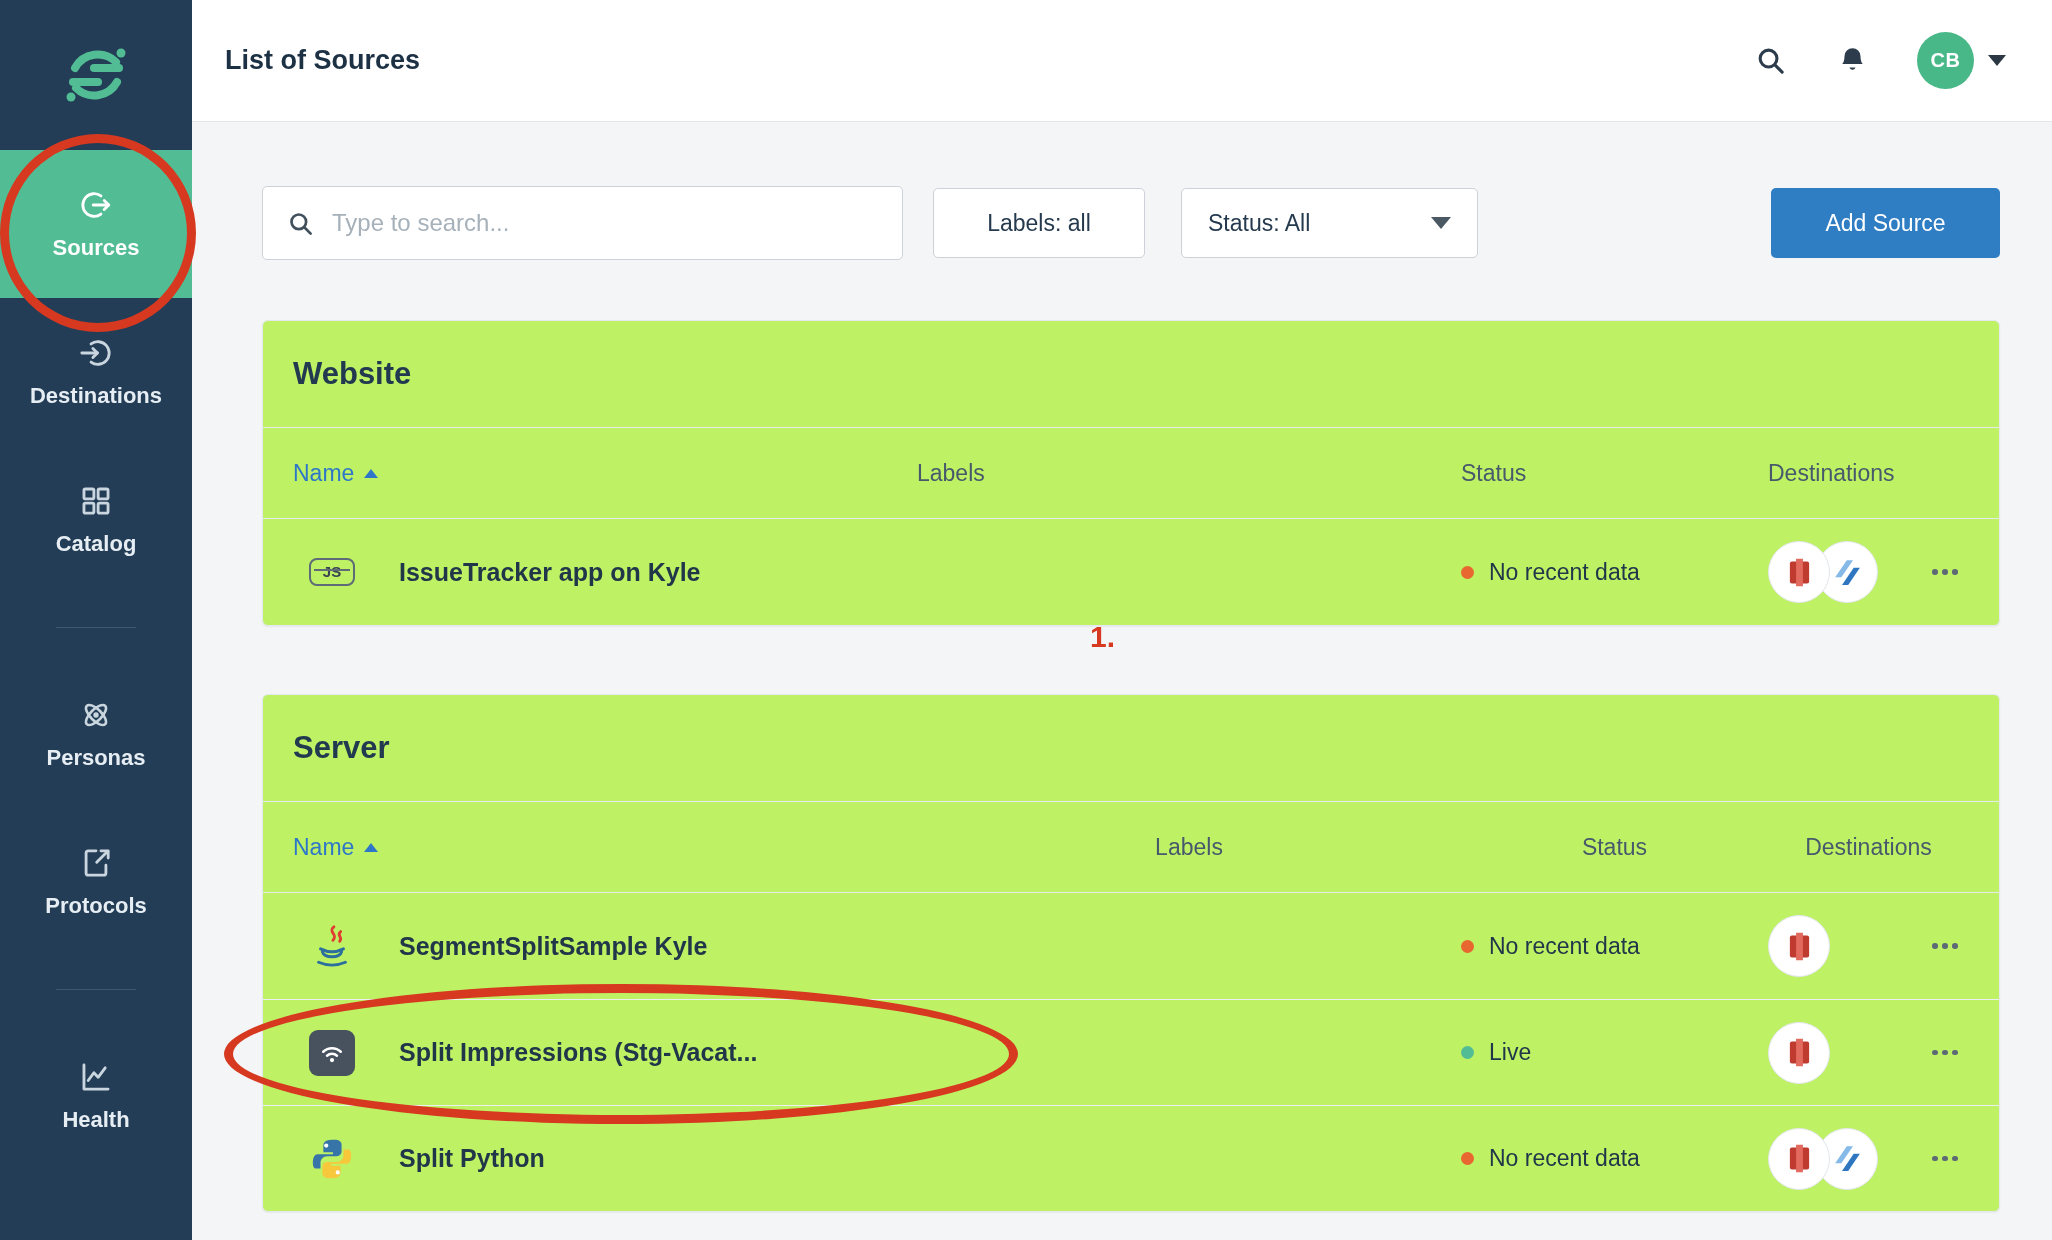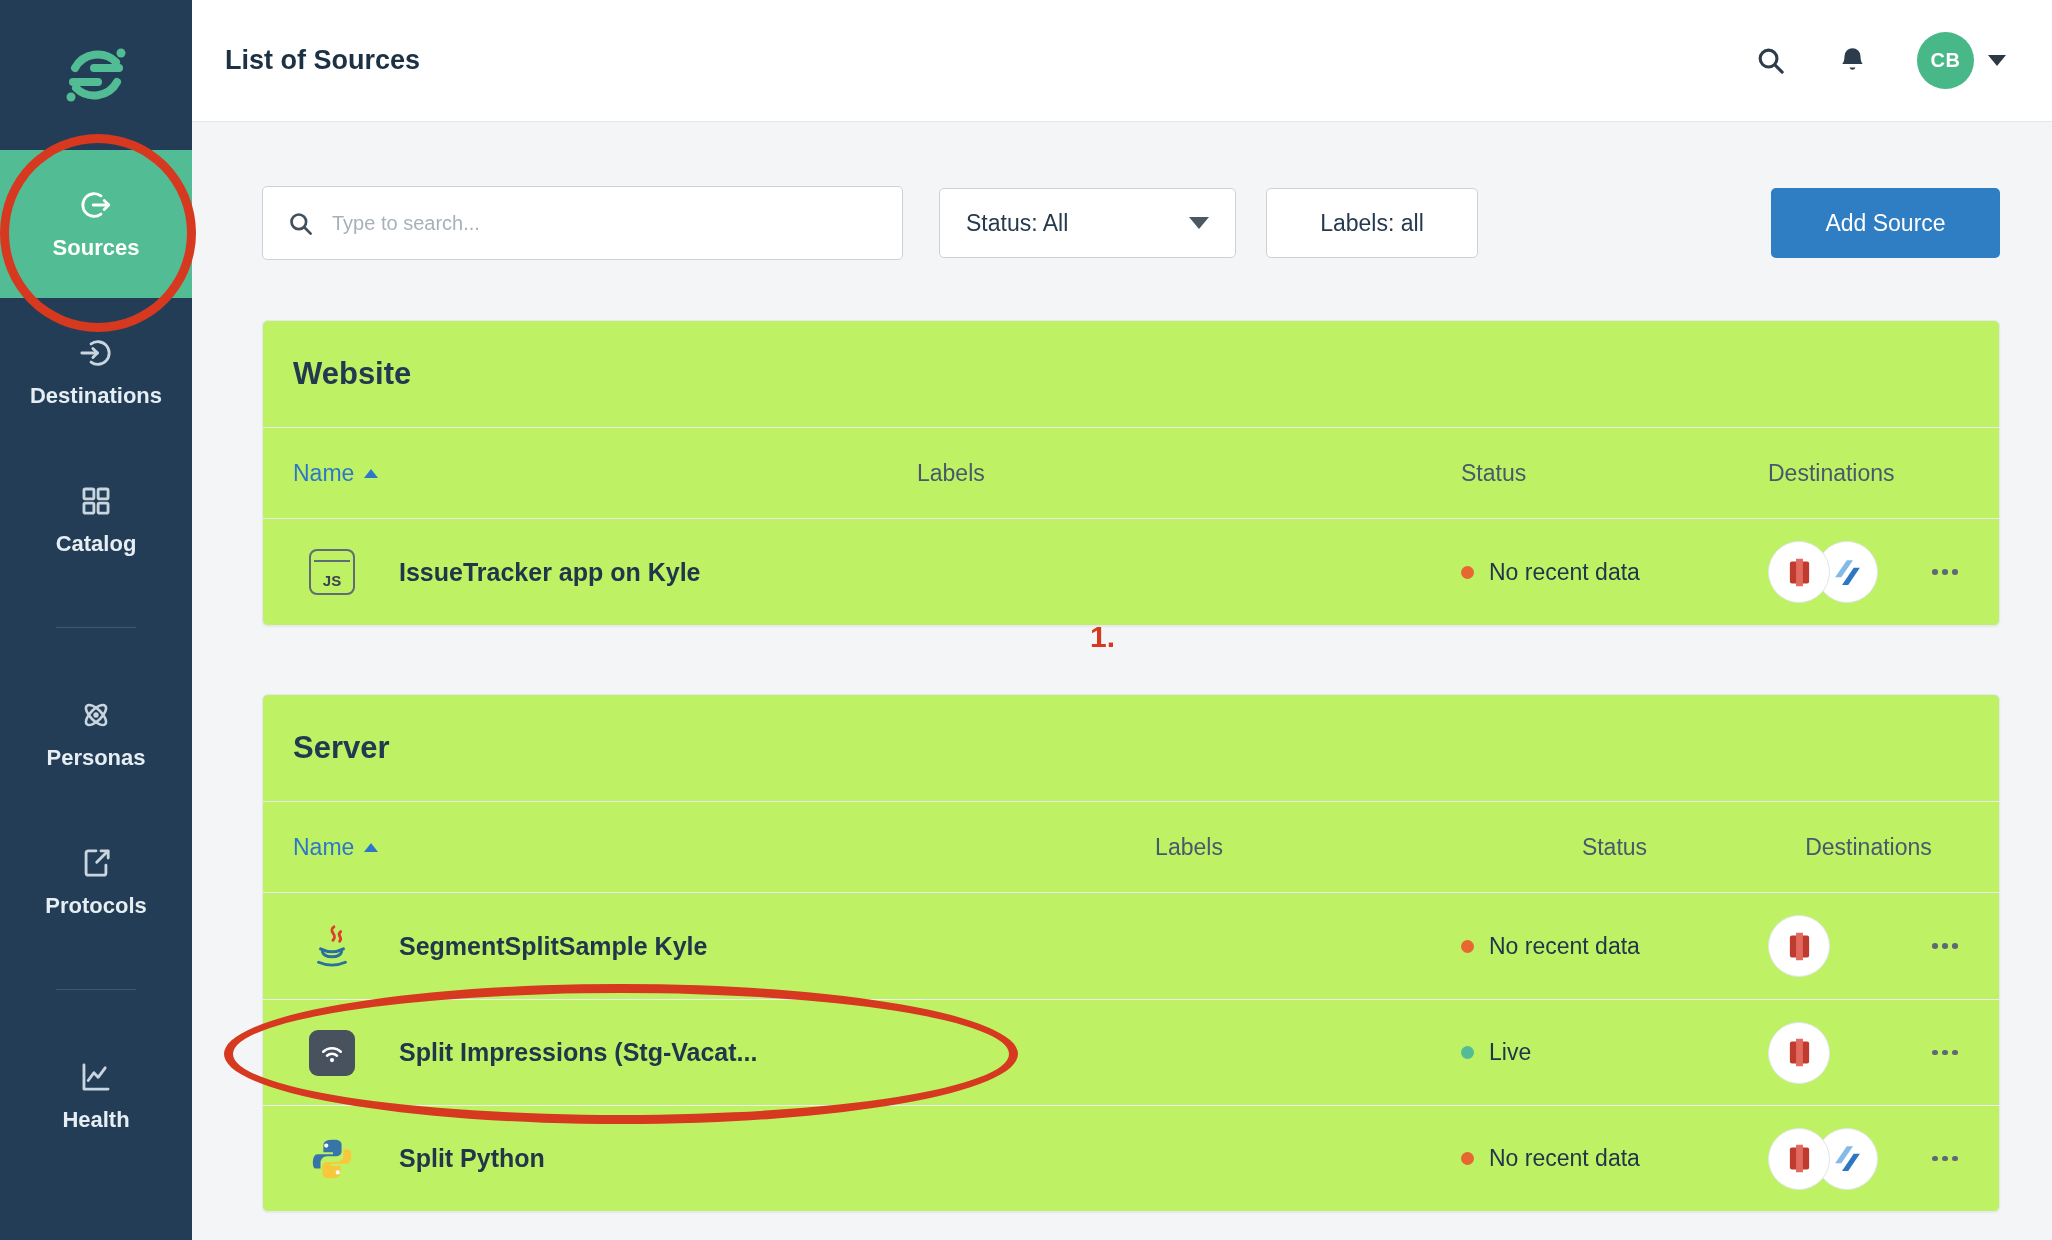--- a/index.html
+++ b/index.html
@@ -29,21 +29,21 @@
   .avatar-wrap { display:flex; align-items:center; gap:14px; cursor:pointer; }
   .avatar { width:57px; height:57px; border-radius:50%; background:#49b888; color:#fff; font-size:20px; font-weight:700; display:flex; align-items:center; justify-content:center; letter-spacing:.5px; }
   .caret-down { width:0; height:0; border-left:9px solid transparent; border-right:9px solid transparent; border-top:11px solid #2c3945; }
 
   .content { flex:1; padding:64px 52px 0 70px; }
 
   
   .toolbar { display:flex; align-items:center; margin-bottom:60px; }
   .search-box { width:641px; height:74px; background:#fff; border:1px solid #ccd2d8; border-radius:5px; display:flex; align-items:center; padding:0 24px; gap:18px; }
   .search-box svg { width:27px; height:27px; color:#42505c; flex:0 0 auto; }
-  .search-box input { border:none; outline:none; flex:1; font-size:20px; color:#223548; font-family:inherit; background:transparent; }
+  .search-box input { border:none; outline:none; flex:1; font-size:24px; color:#223548; font-family:inherit; background:transparent; }
   .search-box input::placeholder { color:#a7b1ba; }
   .btn-plain { height:70px; background:#fff; border:1px solid #ccd2d8; border-radius:5px; font-size:23px; color:#253a4e; display:flex; align-items:center; justify-content:center; cursor:pointer; font-family:inherit; }
   .labels-btn { width:212px; margin-left:30px; }
   .status-btn { width:297px; margin-left:36px; justify-content:space-between; padding:0 26px; }
   .select-caret { width:0; height:0; border-left:10px solid transparent; border-right:10px solid transparent; border-top:12px solid #4a5864; }
   .add-btn { margin-left:auto; width:229px; height:70px; background:#2f7dc3; color:#fff; border:none; border-radius:5px; font-size:23px; font-weight:500; cursor:pointer; font-family:inherit; }
 
   
   .card { background:#bef264; border:1px solid #e5e8ec; border-radius:6px; box-shadow:0 1px 2px rgba(16,36,59,.06); }
   .card + .card { margin-top:68px;text-align:center; }
@@ -63,21 +63,21 @@
   .dest-cell { display:flex; align-items:center; }
   .chips { display:flex; align-items:center; }
   .chip { width:62px; height:62px; border-radius:50%; background:#fff; border:1px solid #e2e6ea; display:flex; align-items:center; justify-content:center; position:relative; z-index:2; cursor:pointer; }
   .chip.chip2 { margin-left:-14px; z-index:1; }
   .chip svg { width:33px; height:33px; }
   .kebab { margin-left:auto; width:48px; height:48px; border:none; background:transparent; display:flex; align-items:center; justify-content:center; gap:4.5px; cursor:pointer; }
   .kebab i { width:5.5px; height:5.5px; border-radius:50%; background:#5d6a75; }
 
   
   .src-icon { flex:0 0 auto; display:flex; align-items:center; justify-content:center; }
-  .js-tile { width:46px; height:46px; border:2.5px solid #5f6b76; border-radius:8px; position:relative; display:flex; align-items:flex-end; justify-content:center; padding-bottom:4px; font-size:15px; font-weight:700; color:#39444f; }
+  .js-tile { width:46px; height:28px; border:2.5px solid #5f6b76; border-radius:8px; position:relative; display:flex; align-items:flex-end; justify-content:center; padding-bottom:4px; font-size:15px; font-weight:700; color:#39444f; }
   .js-tile::before { content:""; position:absolute; top:9px; left:3px; right:3px; border-top:2.5px solid #5f6b76; }
   .wifi-tile { width:46px; height:46px; border-radius:9px; background:#47525e; display:flex; align-items:center; justify-content:center; }
   .wifi-tile svg { width:30px; height:30px; }
   .svg46 { width:46px; height:46px; }
 
   
   .annotations { position:absolute; inset:0; pointer-events:none; z-index:50; }
   .annot { position:absolute; border-style:solid; border-width:9px; border-radius:50%; }
   .annot-sources { left:0; top:134; width:196px; height:198px; left:0px; top:134px; }
   .annot-row { left:224px; top:984px; width:794px; height:140px; }
@@ -192,25 +192,25 @@
   <div class="content">
 
     <div class="toolbar">
       <div class="search-box">
         <svg viewBox="0 0 24 24" fill="none" stroke="currentColor" stroke-width="2.4" stroke-linecap="round">
           <circle cx="10.5" cy="10.5" r="6.5"></circle>
           <path d="M15.6 15.6 L21 21"></path>
         </svg>
         <input type="text" placeholder="Type to search..." style="">
       </div>
+      <button class="btn-plain labels-btn">Labels: all</button>
       <button class="btn-plain status-btn">
         <span>Status: All</span>
         <span class="select-caret"></span>
       </button>
-      <button class="btn-plain labels-btn">Labels: all</button>
       <button class="add-btn">Add Source</button>
     </div>
 
     <section class="card">
       <div class="card-heading">Website</div>
       <div class="trow thead">
         <div class="th th-name">
           <span>Name</span>
           <span class="sort-up"></span>
         </div>

